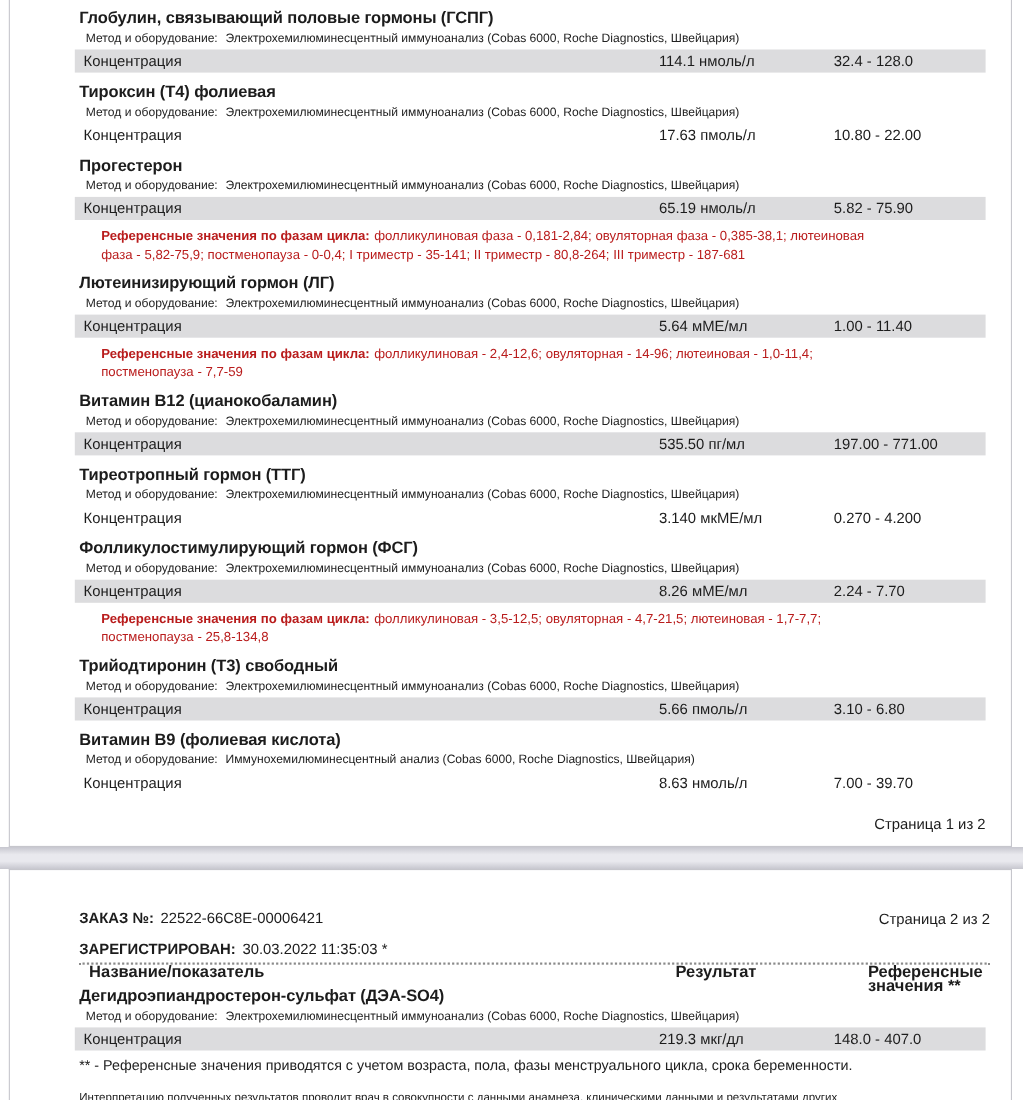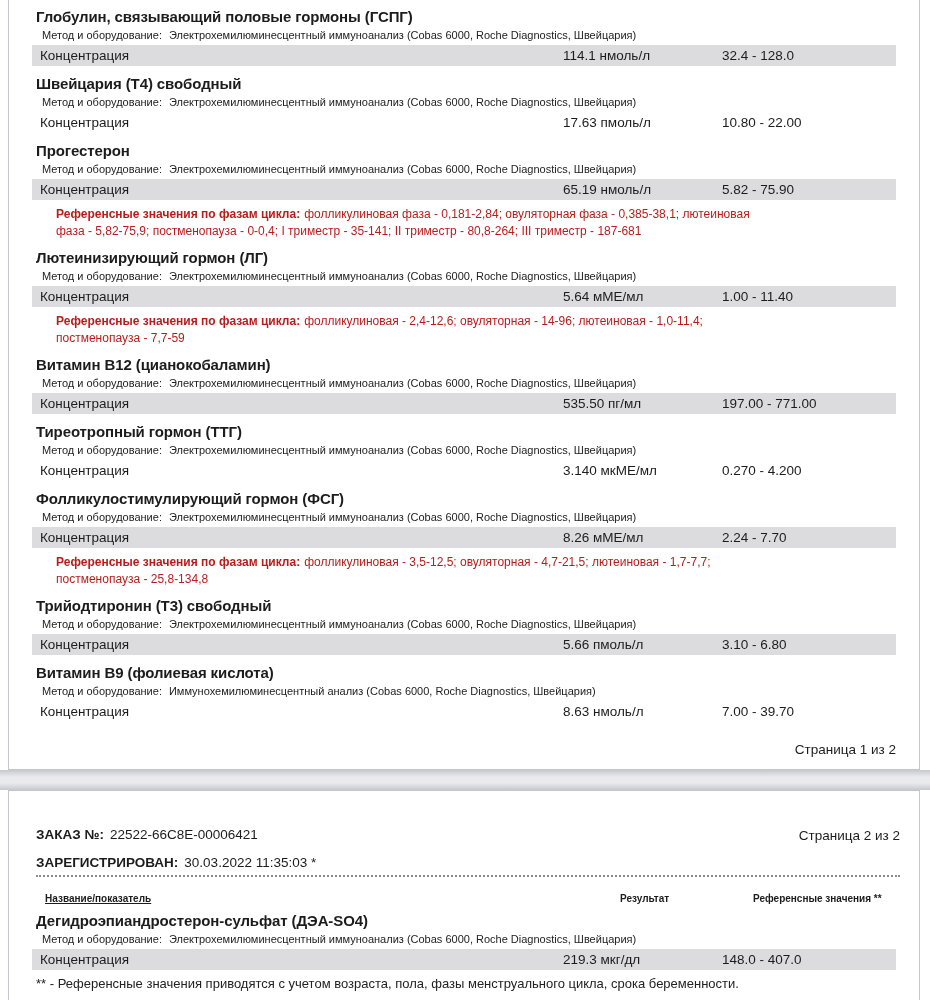--- a/index.html
+++ b/index.html
@@ -4,21 +4,21 @@
 <style>
   html,body{margin:0;padding:0;}
   body{
     width:930px;height:1000px;overflow:hidden;position:relative;
     background:#ffffff;
     font-family:"Liberation Sans","DejaVu Sans",sans-serif;
     color:#1c1c1c;
   }
   .page{
     position:absolute;left:8px;width:912px;background:#fff;
-    border:1px solid #c6c6cc;box-sizing:border-box;z-index:2;
+    border:1px solid #c6c6cc;box-sizing:border-box;z-index:2;padding-left:36px;
   }
   .page-1{top:0;height:770px;border-top:none;}
   .page-2{top:790px;height:215px;border-bottom:none;}
   .page-gap{
     position:absolute;left:0;top:770px;width:930px;height:20px;z-index:1;
     background:linear-gradient(to bottom,#c7c7cf 0%,#e9e9ee 35%,#e9e9ee 65%,#c7c7cf 100%);
   }
   .content{padding:7px 23px 0 23px;}
   .content-p2{padding:36px 23px 0 23px;}
 
@@ -49,24 +49,24 @@
   }
 
   .order-line{position:relative;font-size:13.5px;line-height:16px;margin-left:4px;}
   .b{font-weight:bold;margin-right:6px;}
   .order-line .pgnum{position:absolute;right:-4px;top:1px;font-weight:normal;}
   .reg-line{
     margin:12px 0 0 4px;padding-bottom:4px;font-size:13.5px;line-height:16px;
     border-bottom:2px dotted #8a8a8a;margin-right:-4px;
   }
   .tbl-header{
-    position:relative;margin-top:15px;padding-left:13px;
-    font-size:10px;line-height:13px;font-weight:bold;text-decoration:underline;
-  }
-  .tbl-header .res{position:absolute;left:588px;top:0;text-align:right;}
+    position:relative;margin-top:0;padding-left:13px;
+    font-size:15px;line-height:13px;font-weight:bold;
+  }
+  .tbl-header .res{position:absolute;left:546px;top:0;text-align:right;}
   .tbl-header .ref{position:absolute;left:721px;top:0;}
   .fn{margin:7px 0 0 4px;font-size:13px;line-height:13px;color:#222;}
   .interp{margin:17px 0 0 4px;font-size:10.5px;line-height:13px;color:#222;}
 </style>
 </head>
 <body>
 
 <div class="page page-1">
   <div class="content">
 
@@ -76,21 +76,21 @@
         <span class="ml">Метод и оборудование:</span><span>Электрохемилюминесцентный иммуноанализ (Cobas 6000, Roche Diagnostics, Швейцария)</span>
       </div>
       <div class="row shaded">
         <span class="lbl">Концентрация</span>
         <span class="val">114.1 нмоль/л</span>
         <span class="rng">32.4 - 128.0</span>
       </div>
     </section>
 
     <section class="section">
-      <h2 class="t">Швейцария (Т4) свободный</h2>
+      <h2 class="t">Тироксин (Т4) фолиевая</h2>
       <div class="m">
         <span class="ml">Метод и оборудование:</span><span>Электрохемилюминесцентный иммуноанализ (Cobas 6000, Roche Diagnostics, Швейцария)</span>
       </div>
       <div class="row">
         <span class="lbl">Концентрация</span>
         <span class="val">17.63 пмоль/л</span>
         <span class="rng">10.80 - 22.00</span>
       </div>
     </section>
 

